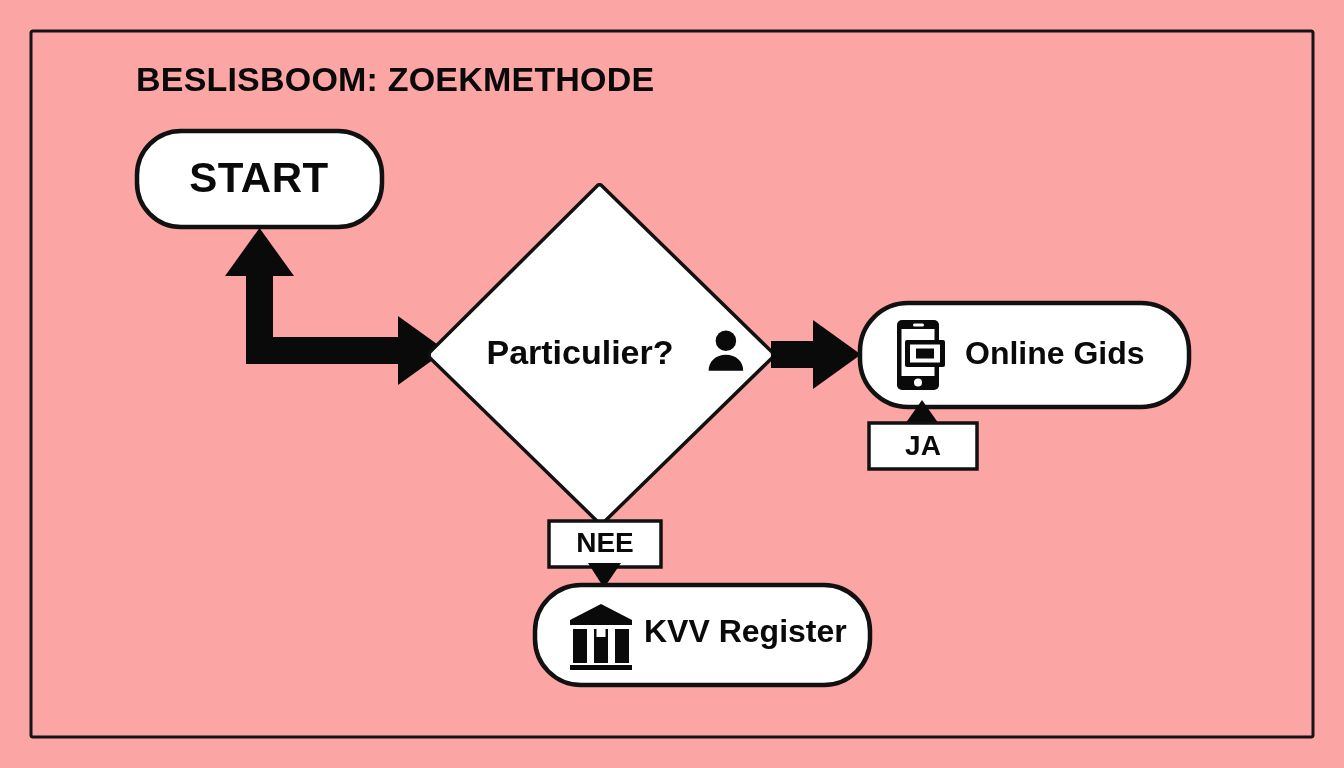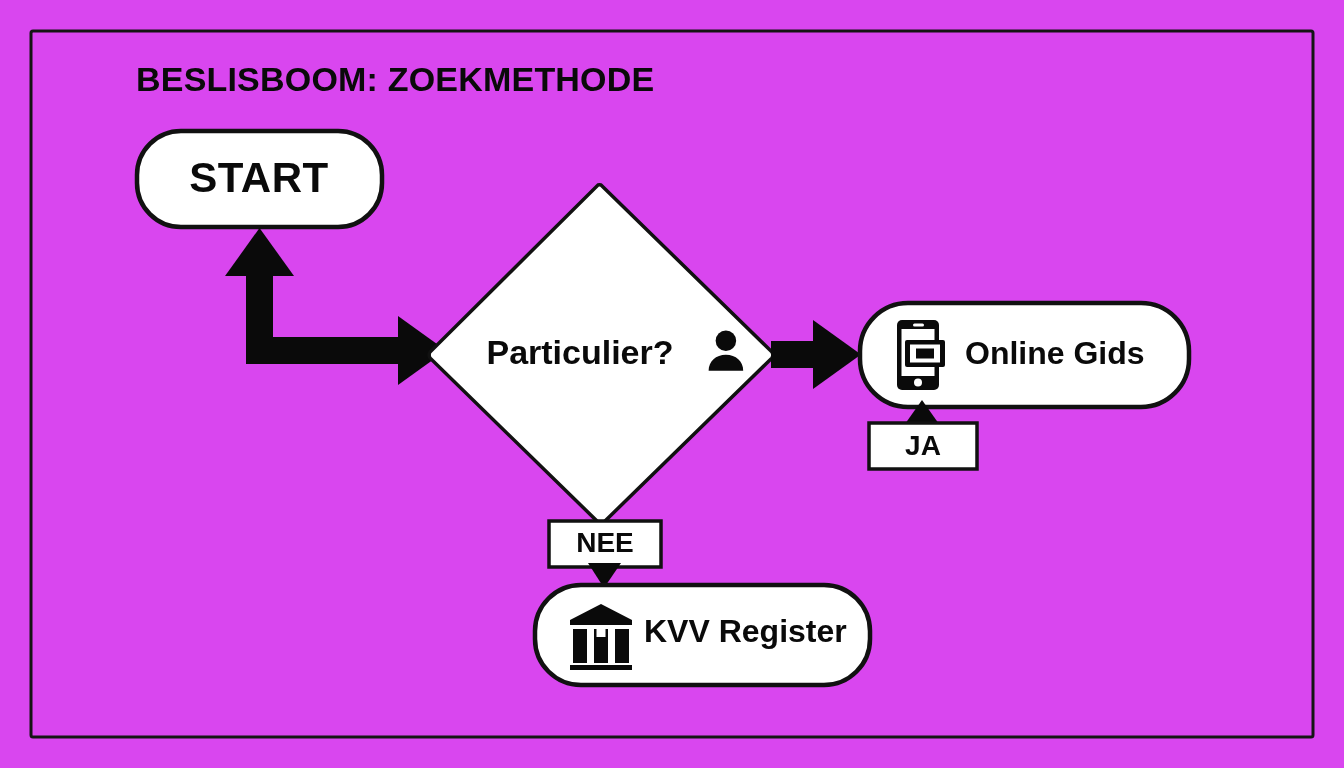--- a/index.html
+++ b/index.html
@@ -10,21 +10,21 @@
   body {
     width: 1344px;
     height: 768px;
     font-family: "Liberation Sans", sans-serif;
     overflow: hidden;
   }
   #canvas {
     position: relative;
     width: 1344px;
     height: 768px;
-    background: #d946ef;
+    background: #fca5a5;
   }
   svg.diagram {
     display: block;
     width: 1344px;
     height: 768px;
   }
   .node-shape {
     fill: #ffffff;
     stroke: #111111;
   }

